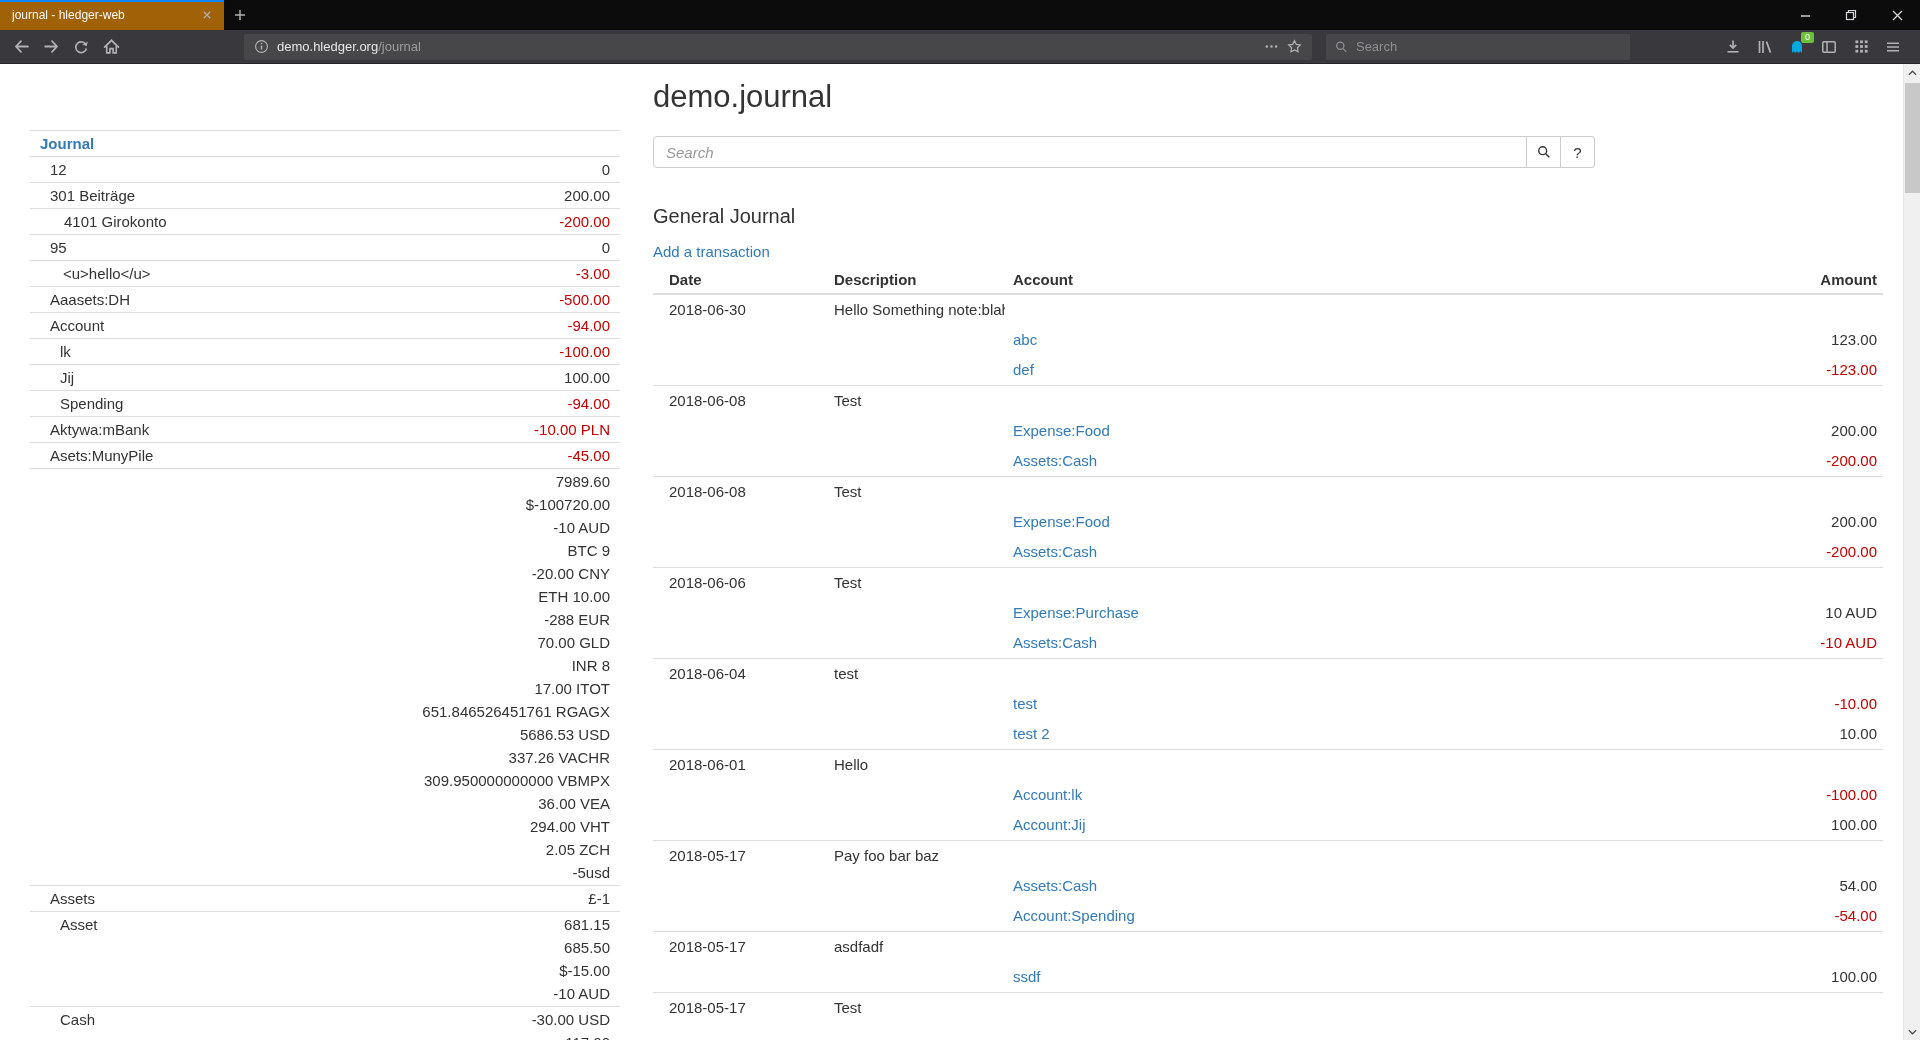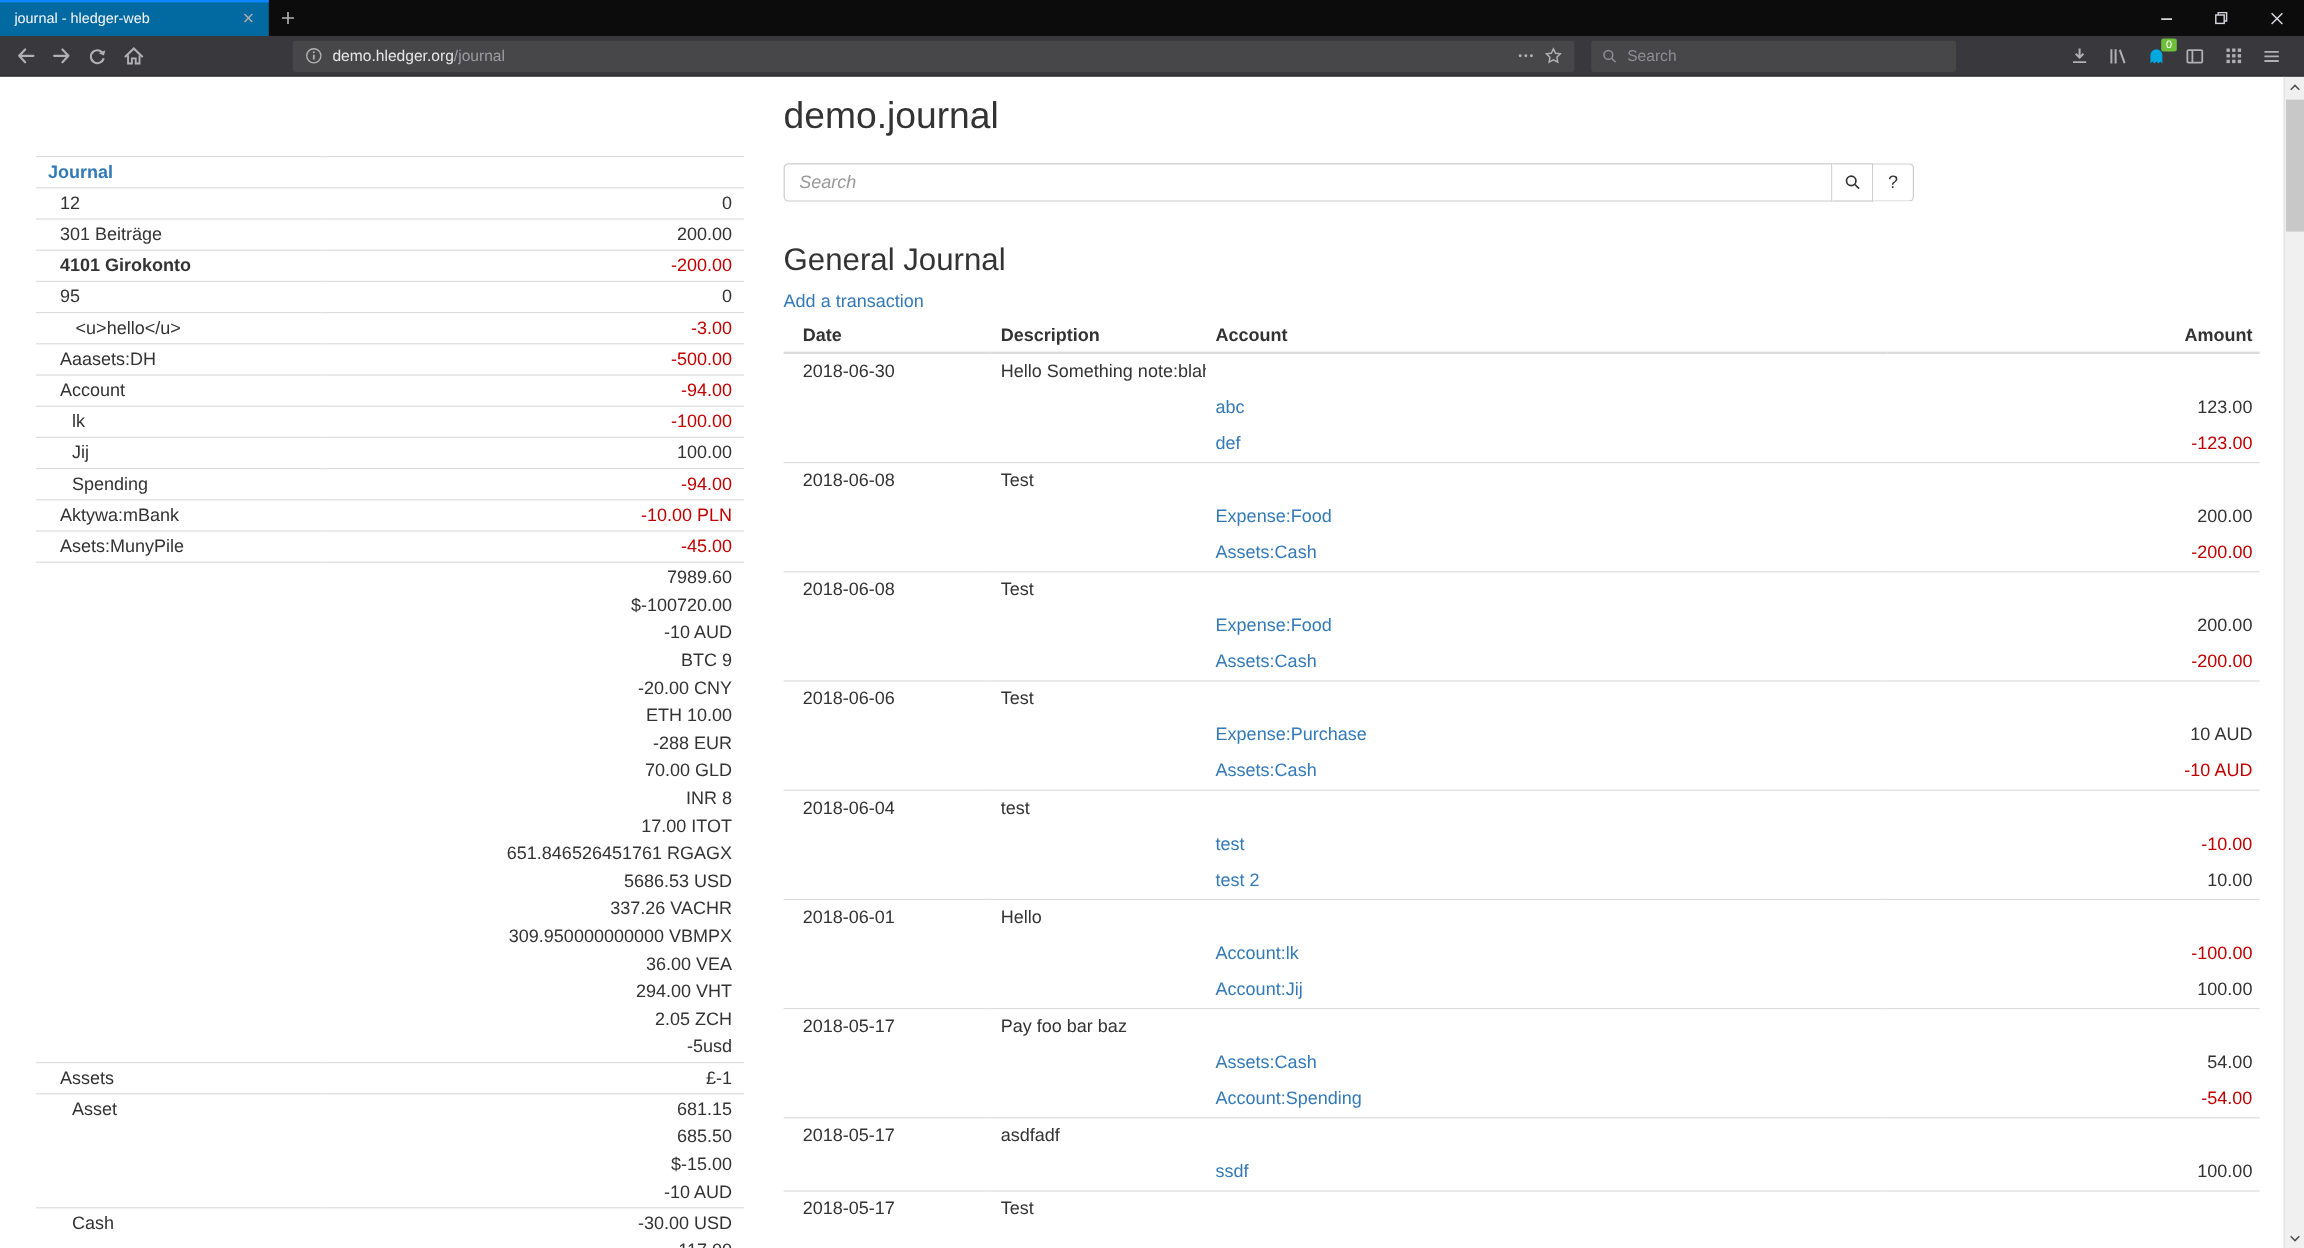--- a/index.html
+++ b/index.html
@@ -7,21 +7,21 @@
   body { font-family:"Liberation Sans", sans-serif; background:#fff; position:relative; }
   :root {
     --link:#337ab7; --negative:#c00000; --text:#333333; --border:#dddddd;
     --tab_accent:#0a84ff; --titlebar_bg:#0c0c0d; --toolbar_bg:#38383d;
     --field_bg:#474749; --badge:#70bf3b;
   }
 
   
   .titlebar { position:absolute; top:0; left:0; width:1920px; height:30px;
     background:var(--titlebar_bg); display:flex; align-items:stretch; }
-  .tab { width:224px; background:#0369a1; color:#f9f9fa; display:flex; align-items:center;
+  .tab { width:224px; background:#a16207; color:#f9f9fa; display:flex; align-items:center;
     padding:0 8px 0 12px; font-size:12px; position:relative; }
   .tab::before { content:""; position:absolute; top:0; left:0; right:0; height:2px; background:var(--tab_accent); }
   .tab-title { flex:1; white-space:nowrap; overflow:hidden; }
   .icon-btn { display:flex; align-items:center; justify-content:center; cursor:default; }
   .tab-close { width:18px; height:18px; border-radius:2px; margin-left:6px; }
   .newtab { width:32px; }
   .win-controls { margin-left:auto; display:flex; }
   .win-btn { width:46px; }
   .navbar { position:absolute; top:30px; left:0; width:1920px; height:34px; background:var(--toolbar_bg);
     display:flex; align-items:center; padding:0 6px; border-bottom:1px solid #27272a; }
@@ -64,21 +64,21 @@
   
   .main { position:absolute; left:653px; top:0; width:1230px; padding-top:16px; color:var(--text); }
   .main h1 { font-size:31px; font-weight:400; line-height:34px; margin:0 0 22px; }
   .search-form { display:flex; height:32px; margin:0 0 34px; }
   .search-input { width:874px; height:32px; border:1px solid #ccc; border-radius:4px 0 0 4px;
     padding:0 12px; font-size:15px; color:#555; font-family:inherit; outline:none; }
   .search-input::placeholder { color:#999; font-style:italic; opacity:1; }
   .sbtn { width:34px; height:32px; background:#fff; border:1px solid #ccc; border-left:none;
     display:flex; align-items:center; justify-content:center; font-size:15px; color:#333; font-family:inherit; }
   .sbtn.help { border-radius:0 4px 4px 0; }
-  .main h2 { font-size:26px; font-weight:400; line-height:29px; margin:0 0 12px; }
+  .main h2 { font-size:20px; font-weight:400; line-height:29px; margin:0 0 12px; }
   .add-link { display:inline-block; color:var(--link); font-size:15px; text-decoration:none; margin:0 0 6px; }
   table.journal { width:100%; border-collapse:collapse; table-layout:fixed; font-size:15px; color:var(--text); }
   table.journal col.w-date { width:173px; } table.journal col.w-desc { width:179px; }
   table.journal col.w-acct { width:568px; } table.journal col.w-amt { width:310px; }
   table.journal th { text-align:left; font-weight:bold; border-bottom:2px solid var(--border); padding:5px 8px; }
   table.journal th.c-date, table.journal td.c-date { padding-left:16px; }
   table.journal th.c-amt, table.journal td.c-amt { text-align:right; padding-right:6px; }
   table.journal td { padding:6px 8px; line-height:18px; white-space:nowrap; overflow:hidden; }
   tr.txn-row td { border-top:1px solid var(--border); }
   td.posting-acct { padding-left:17px; }
@@ -232,21 +232,21 @@
               <div class="bal">0</div>
             </td>
           </tr>
           <tr class="acct-row">
             <td class="acct-name-cell"><a class="acct-link" style="margin-left: 10px;">301 Beiträge</a></td>
             <td class="amt">
               <div class="bal">200.00</div>
             </td>
           </tr>
           <tr class="acct-row">
-            <td class="acct-name-cell"><a class="acct-link" style="margin-left: 10px; font-weight: bold;">4101 Girokonto</a></td>
+            <td class="acct-name-cell"><a class="acct-link" style="margin-left: 24px;">4101 Girokonto</a></td>
             <td class="amt">
               <div class="bal neg">-200.00</div>
             </td>
           </tr>
           <tr class="acct-row">
             <td class="acct-name-cell"><a class="acct-link" style="margin-left: 10px;">95</a></td>
             <td class="amt">
               <div class="bal">0</div>
             </td>
           </tr>

